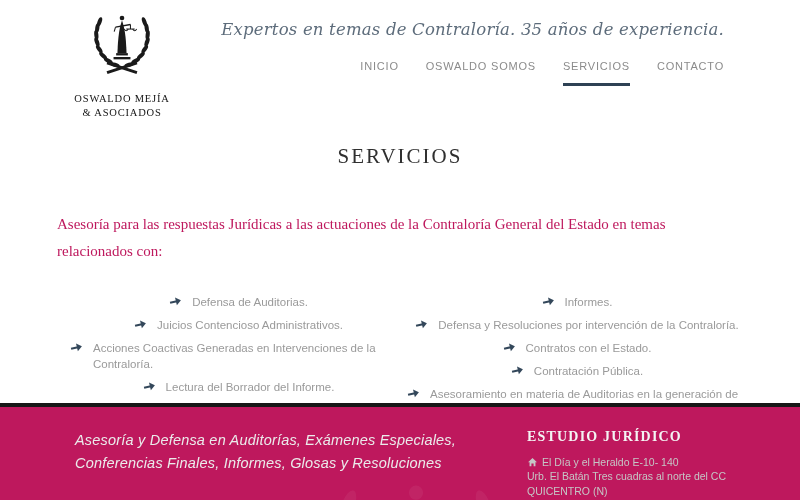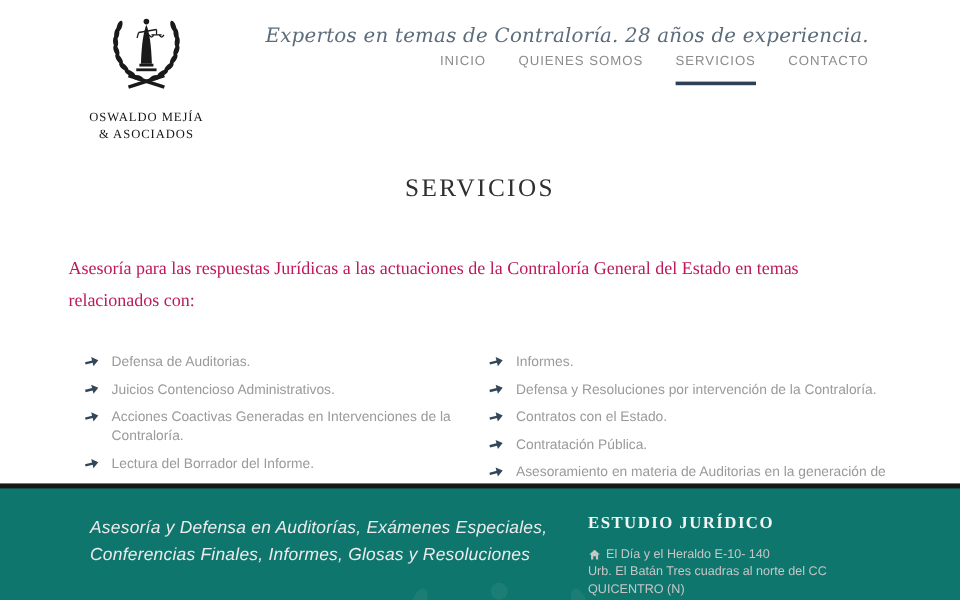--- a/index.html
+++ b/index.html
@@ -15,60 +15,60 @@
   .header { display:flex; justify-content:space-between; padding:5px 76px 0 64px; }
   .logo-block { width:116px; text-align:center; }
   .logo-emblem { width:100px; height:78px; display:block; margin:0 auto; color:#1a1a1a; }
   .logo-name { font-family:"Liberation Serif", serif; font-size:10.5px; letter-spacing:0.8px; color:#141414; line-height:1.35; margin-top:9px; }
 
   .header-right { text-align:right; padding-top:15px; }
   .tagline {
     font-family:"DejaVu Serif", serif; font-style:italic;
     font-size:16.5px; color:#5d6c7b; letter-spacing:0.2px;
   }
-  .nav { margin-top:6px; display:flex; gap:27px; justify-content:flex-end; }
+  .nav { margin-top:21px; display:flex; gap:27px; justify-content:flex-end; }
   .nav-item {
     font-size:11px; letter-spacing:0.8px; color:#8b8b8b;
     text-decoration:none; padding-bottom:11px; cursor:pointer;
   }
   .nav-item.active { border-bottom:3px solid #2e4154; color:#8b8b8b; }
 
   
   .main-title {
     text-align:center; font-family:"Liberation Serif", serif; font-weight:400;
     font-size:21px; letter-spacing:2px; color:#2f2f2f; margin-top:24px;
   }
   .intro {
     font-family:"Liberation Serif", serif;
     font-size:15px; color:#be185d; line-height:1.8;
     margin:42px 72px 0 57px;
   }
   .services { display:flex; margin:30px 0 0 70px; }
   .services-col { list-style:none; }
   .services-col.left  { width:337px; }
   .services-col.right { width:340px; }
-  .service-item { display:flex; gap:10px; margin-bottom:7.5px; align-items:flex-start; }
+  .service-item { display:flex; gap:10px; margin-bottom:7.5px; align-items:flex-start;justify-content:center; }
   .service-item .label { font-size:11.5px; color:#9a9a9a; line-height:1.35; }
   .arrow-icon { width:13px; height:13px; flex:0 0 13px; margin-top:0px; color:#33475a; }
 
   
   .footer {
     position:absolute; left:0; bottom:0; width:800px; height:97px;
-    background:#0f766e; border-top:4px solid #171717; overflow:hidden;
+    background:#be185d; border-top:4px solid #171717; overflow:hidden;
   }
   .footer-watermark {
     position:absolute; left:52%; top:34px; transform:translateX(-50%);
     width:235px; height:260px; color:#ffffff; opacity:0.05; pointer-events:none;
   }
   .footer-summary {
     position:absolute; left:75px; top:22px; width:452px;
     font-style:italic; font-size:14.5px; color:#ebebeb; line-height:1.62;
     letter-spacing:0.2px;
   }
-  .office { position:absolute; left:490px; top:22px; width:250px; }
+  .office { position:absolute; left:527px; top:22px; width:250px; }
   .office-title {
     font-family:"Liberation Serif", serif; font-weight:700;
     font-size:14px; letter-spacing:1.2px; color:#f4f4f4;
   }
   .office-address { margin-top:10px; font-size:10.5px; color:#c6c6c6; line-height:1.38; }
   .addr-line1 { display:flex; align-items:center; gap:4px; }
   .home-icon { width:11px; height:11px; flex:0 0 11px; }
 </style>
 </head>
 <body>
@@ -120,24 +120,24 @@
     <svg class="logo-emblem" viewBox="0 0 120 120">
         <use href="#emblem"></use>
       </svg>
     <div class="logo-name">
       <div>OSWALDO MEJÍA</div>
       <div>&amp; ASOCIADOS</div>
     </div>
   </div>
 
   <div class="header-right">
-    <div class="tagline">Expertos en temas de Contraloría. 28 años de experiencia.</div>
+    <div class="tagline">Expertos en temas de Contraloría. 35 años de experiencia.</div>
     <nav class="nav">
       <a class="nav-item">INICIO</a>
-      <a class="nav-item">QUIENES SOMOS</a>
+      <a class="nav-item">OSWALDO SOMOS</a>
       <a class="nav-item active">SERVICIOS</a>
       <a class="nav-item">CONTACTO</a>
     </nav>
   </div>
 </div>
 
 <main>
   <h1 class="main-title">SERVICIOS</h1>
   <p class="intro">Asesoría para las respuestas Jurídicas a las actuaciones de la Contraloría General del Estado en temas relacionados con:</p>
 

